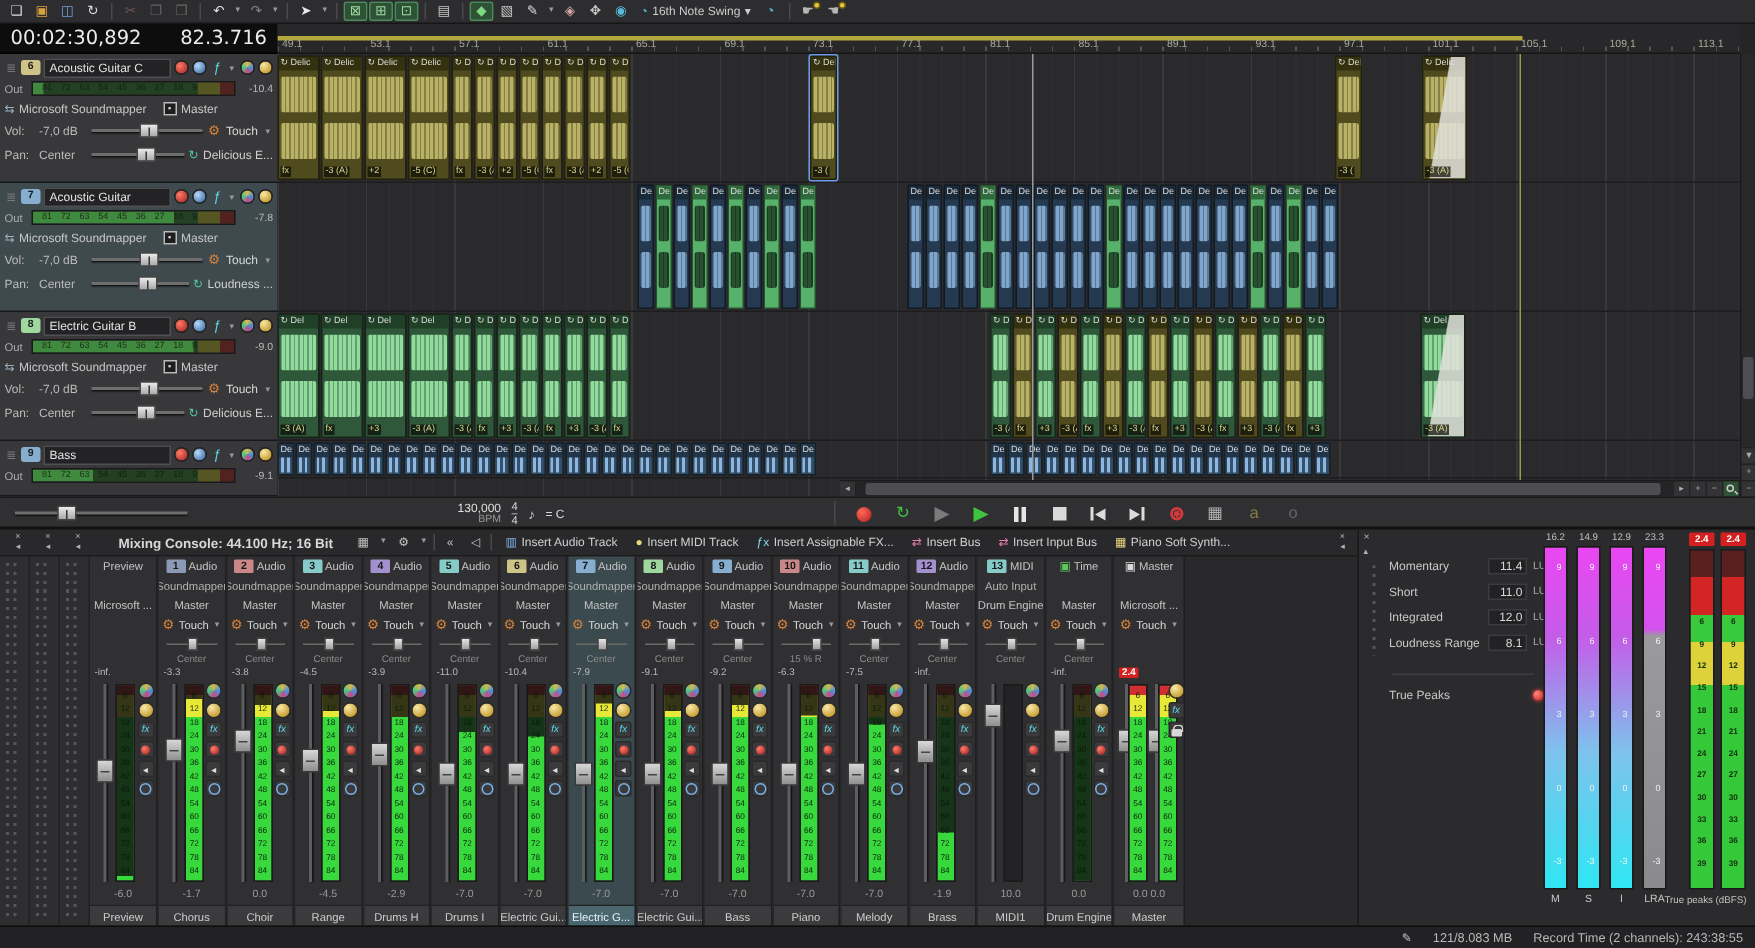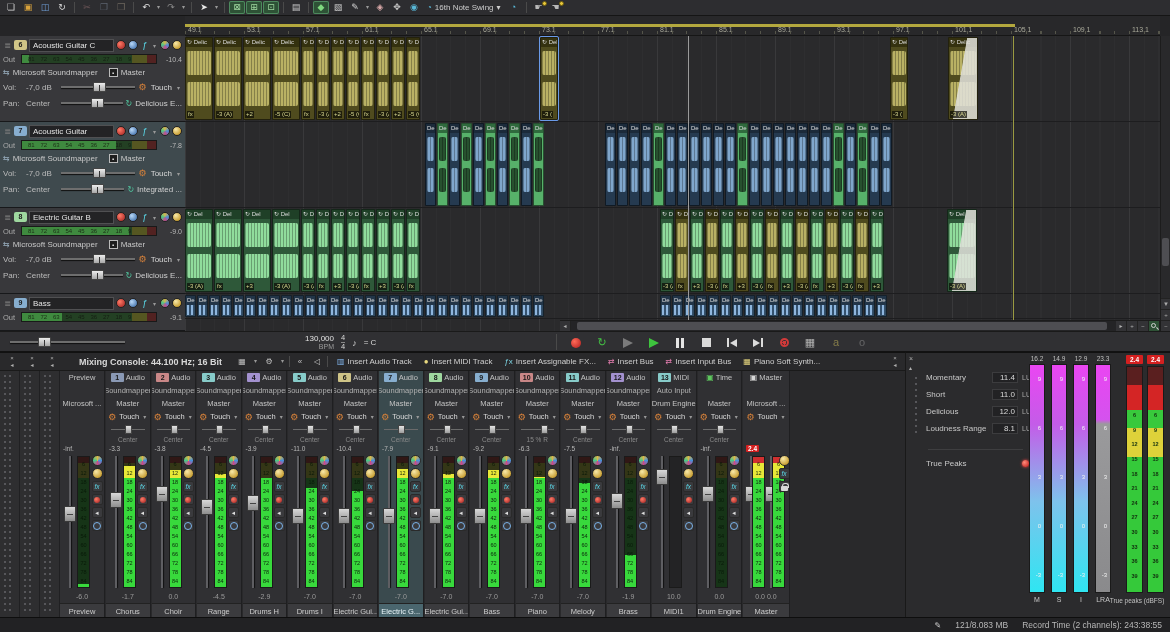--- a/index.html
+++ b/index.html
@@ -226,20 +226,24 @@
         <div style="color: rgb(90, 184, 216);">◔</div>
         <div>16th Note Swing</div>
         <div>▾</div>
       </div>
       <div class="tic" style="color: rgb(88, 184, 216);">◔</div>
       <div class="tsep"></div>
       <div class="tic" style="color: rgb(184, 184, 184);">☛<div class="ydot"></div></div>
       <div class="tic" style="color: rgb(184, 184, 184);">☚<div class="ydot"></div></div>
     </div>
 
+  <div id="timebox">
+    <span class="time">00:02:30,892</span>
+    <span class="time">82.3.716</span>
+  </div>
 
   <div id="ruler">
       <div class="loopband" style="width: 830px;"></div>
       <div class="rtick" style="left: 3px;">49.1</div>
       <div class="rtick" style="left: 62px;">53.1</div>
       <div class="rtick" style="left: 121px;">57.1</div>
       <div class="rtick" style="left: 180px;">61.1</div>
       <div class="rtick" style="left: 239px;">65.1</div>
       <div class="rtick" style="left: 298px;">69.1</div>
       <div class="rtick" style="left: 357px;">73.1</div>
@@ -370,21 +374,21 @@
         <div class="ctlrow">
           <div class="clbl">Pan:</div>
           <div class="cval">Center</div>
           <div class="slider">
             <div class="strack"></div>
             <div class="shandle" style="left: 48%;">
               <i></i>
             </div>
           </div>
           <div class="fxlink-ic">↻</div>
-          <div class="fxlink">Integrated ...</div>
+          <div class="fxlink">Loudness ...</div>
         </div>
       </div>
       <div class="thead" style="top: 172px; height: 86px;">
         <div class="trow1">
           <div class="handle">≣</div>
           <div class="chip" style="background: rgb(159, 216, 159);">8</div>
           <div class="tname">Electric Guitar B</div>
           <div class="ticon rec"></div>
           <div class="ticon mute"></div>
           <div class="fxg">ƒ</div>
@@ -2156,21 +2160,21 @@
         <div class="llbl">Momentary</div>
         <div class="lval">11.4</div>
         <div class="lunit">LU</div>
       </div>
       <div class="lrow" style="top: 35px;">
         <div class="llbl">Short</div>
         <div class="lval">11.0</div>
         <div class="lunit">LU</div>
       </div>
       <div class="lrow" style="top: 52px;">
-        <div class="llbl">Delicious</div>
+        <div class="llbl">Integrated</div>
         <div class="lval">12.0</div>
         <div class="lunit">LU</div>
         <div class="led"></div>
       </div>
       <div class="lrow" style="top: 69px;">
         <div class="llbl">Loudness Range</div>
         <div class="lval">8.1</div>
         <div class="lunit">LU</div>
       </div>
       <div class="ldiv"></div>

